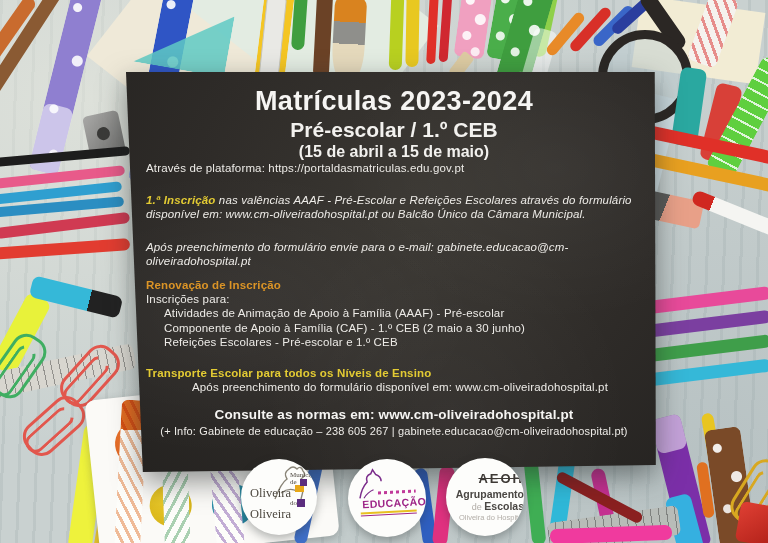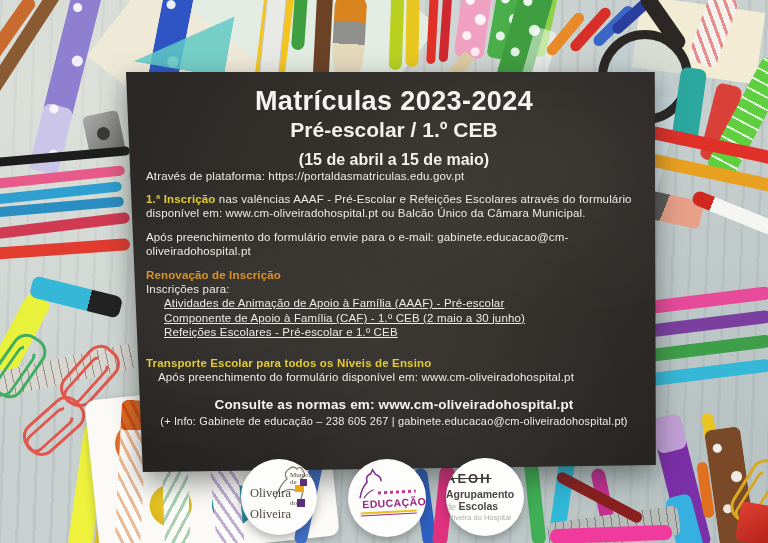--- a/index.html
+++ b/index.html
@@ -32,39 +32,39 @@
       clip-path:polygon(1.1% 1.9%, 98.3% 1.9%, 98.5% 96.4%, 4.2% 98.1%);
       background:radial-gradient(ellipse at 55% 35%, #3b3833 0%, #2e2b28 55%, #242220 100%);}
   .chalk{position:absolute;inset:0;pointer-events:none;
       background:
         radial-gradient(ellipse at 20% 60%, rgba(255,255,255,.05), transparent 40%),
         radial-gradient(ellipse at 80% 25%, rgba(255,255,255,.045), transparent 35%),
         radial-gradient(ellipse at 60% 85%, rgba(255,255,255,.04), transparent 40%);}
   .board-inner{position:absolute;left:26px;right:22px;top:18px;color:#edebe7;}
   .t1{font-size:27px;line-height:30px;font-weight:bold;text-align:center;margin-top:4px;letter-spacing:.4px;color:#f6f5f3;}
   .t2{font-size:21px;line-height:24px;font-weight:bold;text-align:center;margin-top:2px;color:#f2f1ee;}
-  .t3{font-size:16px;line-height:19px;font-weight:bold;text-align:center;margin-top:8px;color:#f2f1ee;}
+  .t3{font-size:16px;line-height:19px;font-weight:bold;text-align:center;margin-top:0;color:#f2f1ee;}
   .p{margin:0;font-size:11.5px;line-height:14.2px;letter-spacing:.15px;}
   .hy{color:#e3cb33;font-weight:bold;}
   .ho{color:#db9426;font-weight:bold;}
-  .mt13{margin-top:13px;} .mt9{margin-top:9px;} .mt10{margin-top:10px;} .mt16{margin-top:16px;}
-  .ind{padding-left:18px;line-height:14.4px;text-decoration:underline;}
-  .ti1{padding-left:12px;} .ti2{padding-left:16px;}
+  .mt13{margin-top:13px;} .mt9{margin-top:18px;font-style:italic;} .mt10{margin-top:10px;} .mt16{margin-top:16px;}
+  .ind{padding-left:18px;line-height:14.4px;}
+  .ti1{padding-left:12px;text-align:center;} .ti2{padding-left:16px;}
   .normas{margin-top:13px;text-align:center;font-weight:bold;font-size:13.5px;line-height:16px;color:#f6f5f3;}
   .info{margin-top:2px;text-align:center;font-size:11px;line-height:13px;}
 
   
   .logo{position:absolute;z-index:3;background:#fdfdfb;border-radius:50%;box-shadow:0 4px 10px rgba(40,45,45,.35);overflow:hidden;}
   .lg1{left:241px;top:459px;width:76px;height:76px;}
   .lg2{left:348px;top:459px;width:78px;height:78px;}
   .lg3{left:446px;top:458px;width:78px;height:78px;}
   .mun-txt{position:absolute;left:9px;top:13px;color:#4c473f;font-family:"Liberation Serif",serif;line-height:1;}
   .mun-s{font-size:7px;display:block;padding-left:40px;}
   .mun-b{font-size:12.5px;display:block;margin-top:1px;}
-  .aeoh-box{position:absolute;inset:0;text-align:left;color:#4a4743;}
+  .aeoh-box{position:absolute;inset:0;text-align:right;color:#4a4743;}
   .aeoh-a{margin-top:13px;font-size:13px;font-weight:bold;letter-spacing:2px;text-decoration:line-through;color:#3e3a36;}
   .aeoh-l1{font-size:10.5px;font-weight:bold;margin-top:2px;}
   .aeoh-l2{font-size:10.5px;margin-top:0px;}
   .aeoh-de{color:#b2ada7;font-size:9px;}
   .aeoh-l3{font-size:7.5px;color:#b2ada7;margin-top:1px;}
   .edu-box{position:absolute;inset:0;transform:rotate(-3deg);}
   .edu-name{position:absolute;left:14px;top:38px;font-size:10.5px;font-weight:bold;color:#9e2688;letter-spacing:.4px;}
   .edu-dots{position:absolute;left:30px;top:32px;width:38px;height:3px;
       background-image:repeating-linear-gradient(90deg,#c03a9a 0 3px,transparent 3px 6px);}
   .edu-bar1{position:absolute;left:12px;top:52px;width:56px;height:2px;background:#e8c020;}

